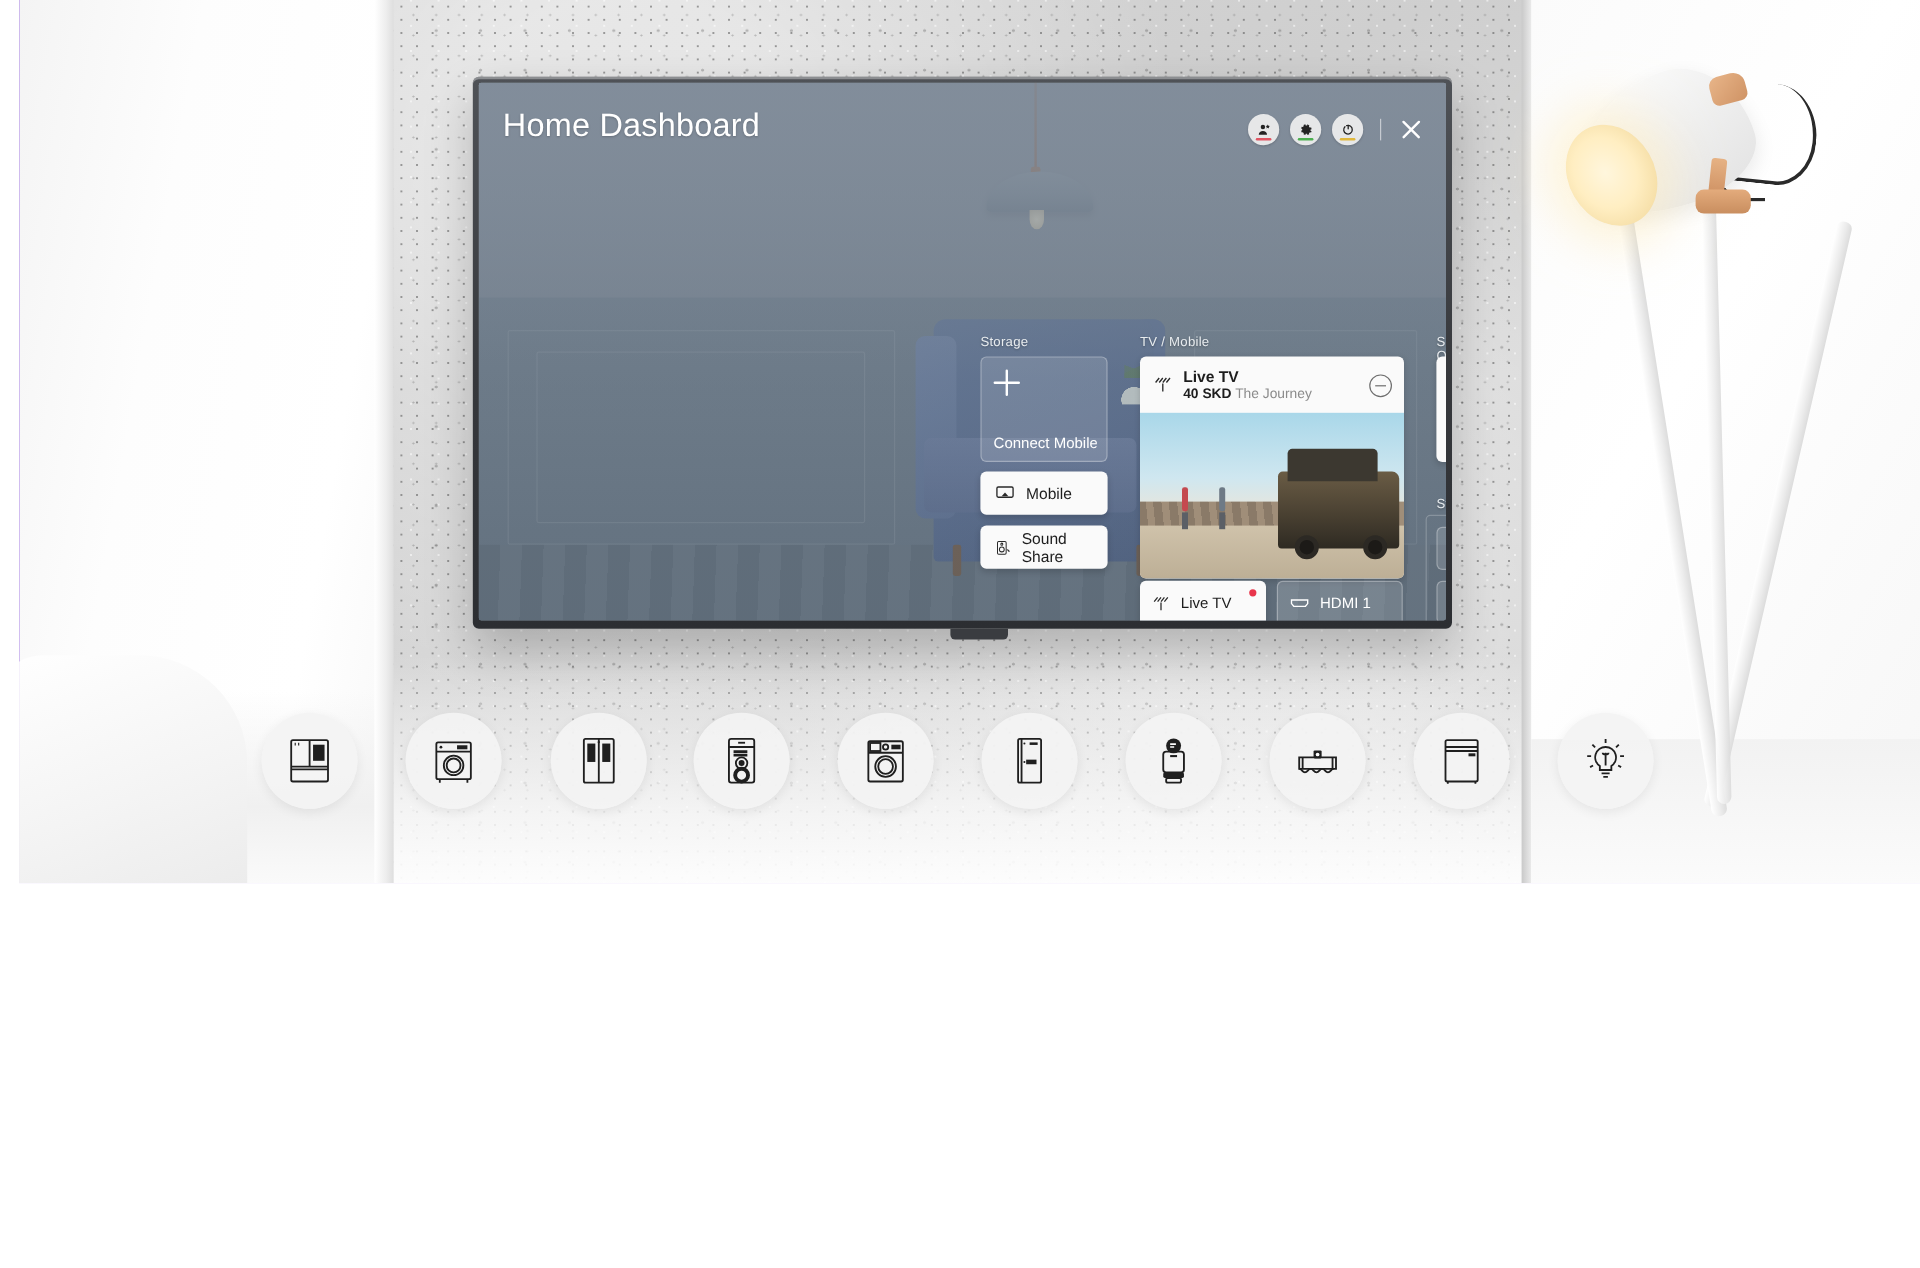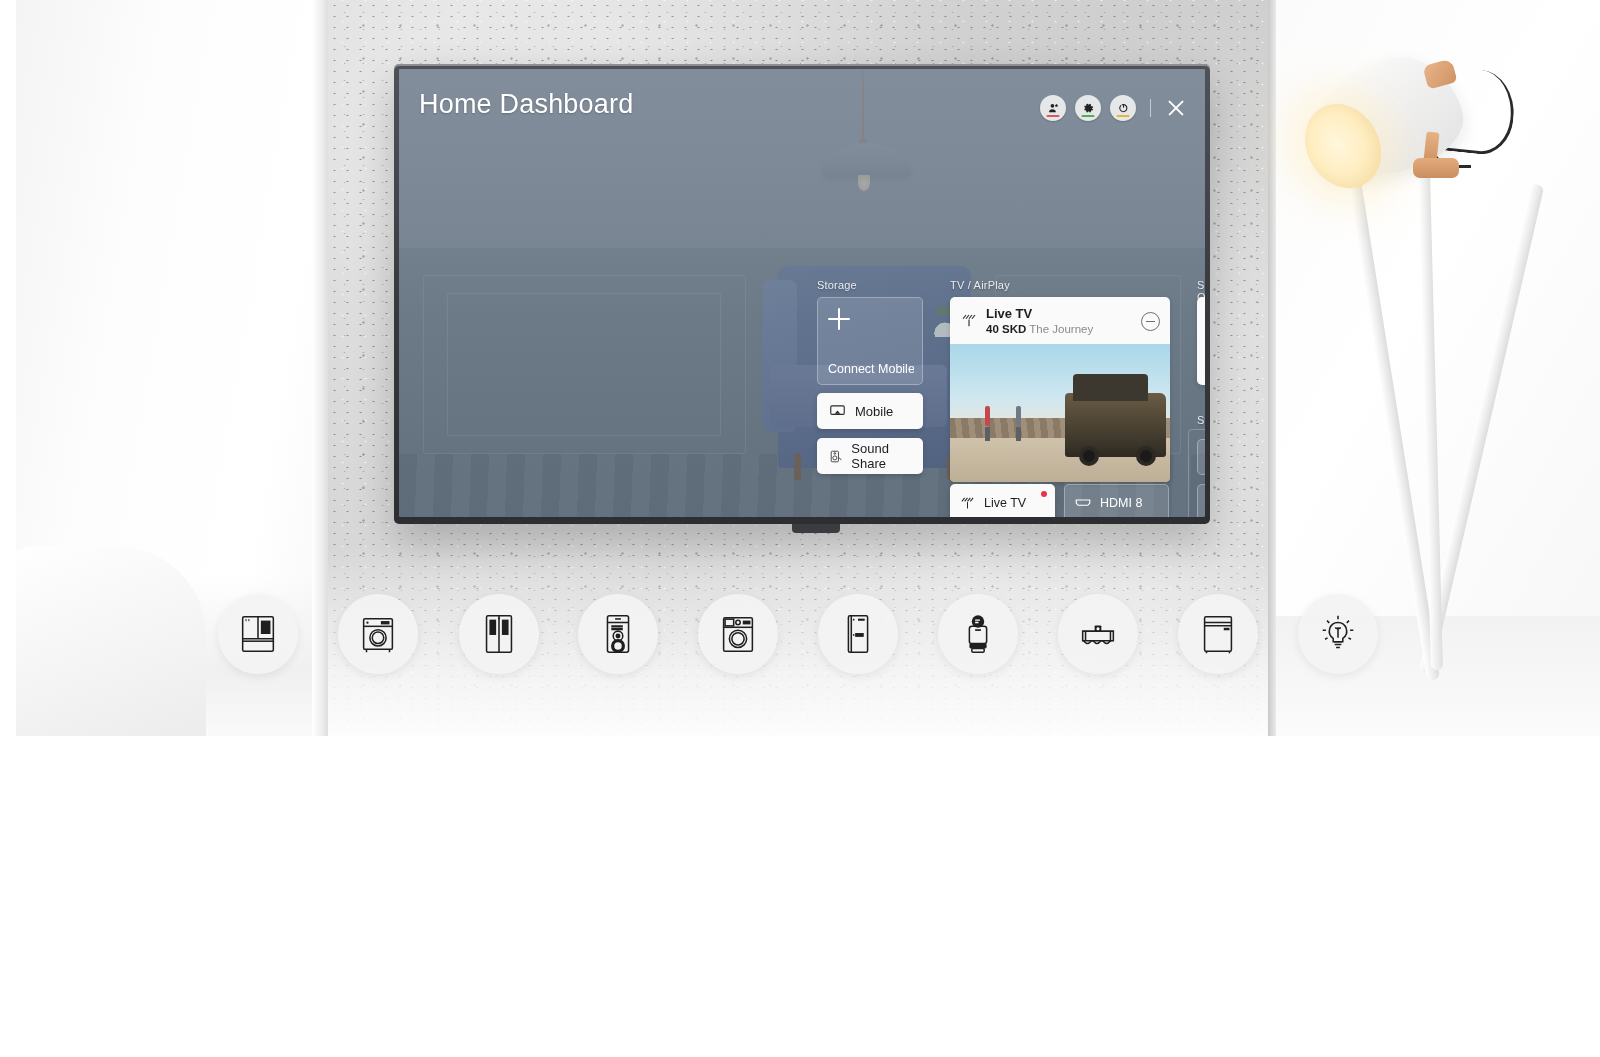--- a/index.html
+++ b/index.html
@@ -444,21 +444,21 @@
               <path d="M12 4.8v5"></path>
               <path d="M7 6.6a6.6 6.6 0 102.6-1.6"></path>
             </svg>
             <span class="bar" style="background:#e0b83c"></span>
           </div>
           <div class="divider-v"></div>
           <div class="close-x"></div>
         </div>
 
         <div class="col-label" style="left:418px; top:210px;">Storage</div>
-        <div class="col-label" style="left:551px; top:210px;">TV / AirPlay</div>
+        <div class="col-label" style="left:551px; top:210px;">TV / Mobile</div>
         <div class="col-label" style="left:798px; top:210px;">Sound Out</div>
         <div class="col-label" style="left:798px; top:345px;">Storage</div>
 
         <div class="mobile-connect ghost">
           <span class="plus"></span>
           <span class="lbl">Connect Mobile ...</span>
         </div>
 
         <div class="tile-row airplay card">
           <svg width="17" height="17" viewBox="0 0 24 24" fill="none" stroke="#2a2a2a" stroke-width="1.6">
@@ -519,21 +519,21 @@
           </svg>
           <span>Live TV</span>
           <span class="red-dot"></span>
         </div>
 
         <div class="input-tile in-h1 ghost">
           <svg width="18" height="18" viewBox="0 0 24 24" fill="none" stroke="#ffffff" stroke-width="1.5">
             <path d="M3 8h18v4l-2.5 3h-13L3 12z"></path>
               <path d="M8 18h.01M11 18h.01M14 18h.01"></path>
           </svg>
-          <span>HDMI 8</span>
+          <span>HDMI 1</span>
         </div>
 
         <div class="sound-card card">
           
           
         </div>
 
         <div class="storage-frame"></div>
         <div class="storage-tile ghost st-usb">
           

